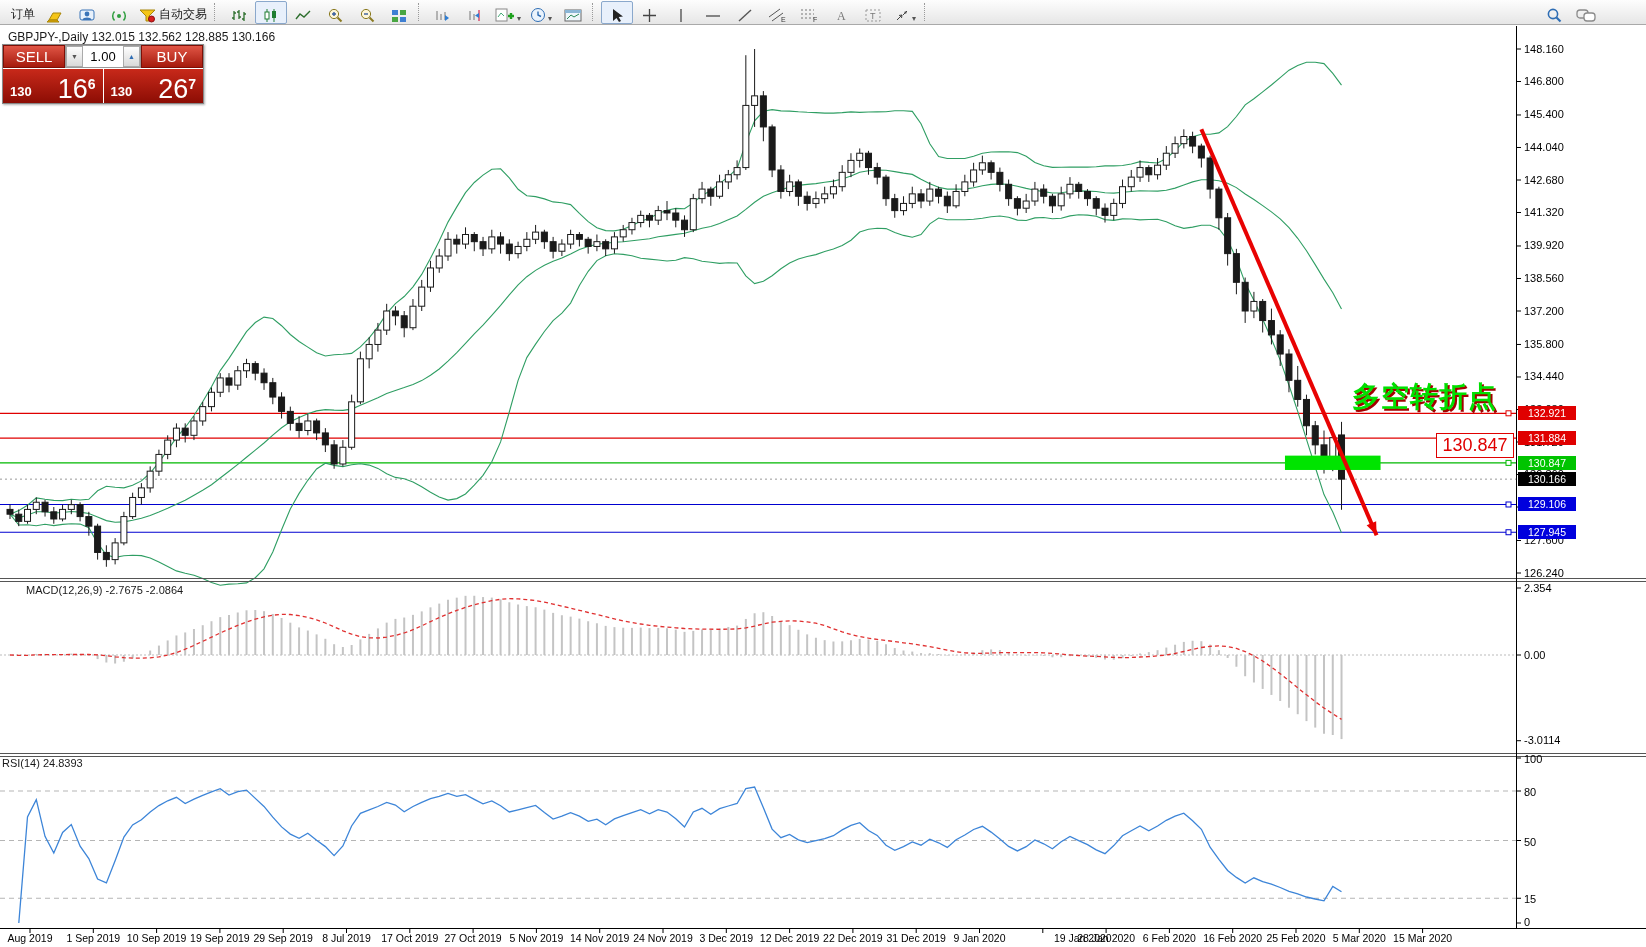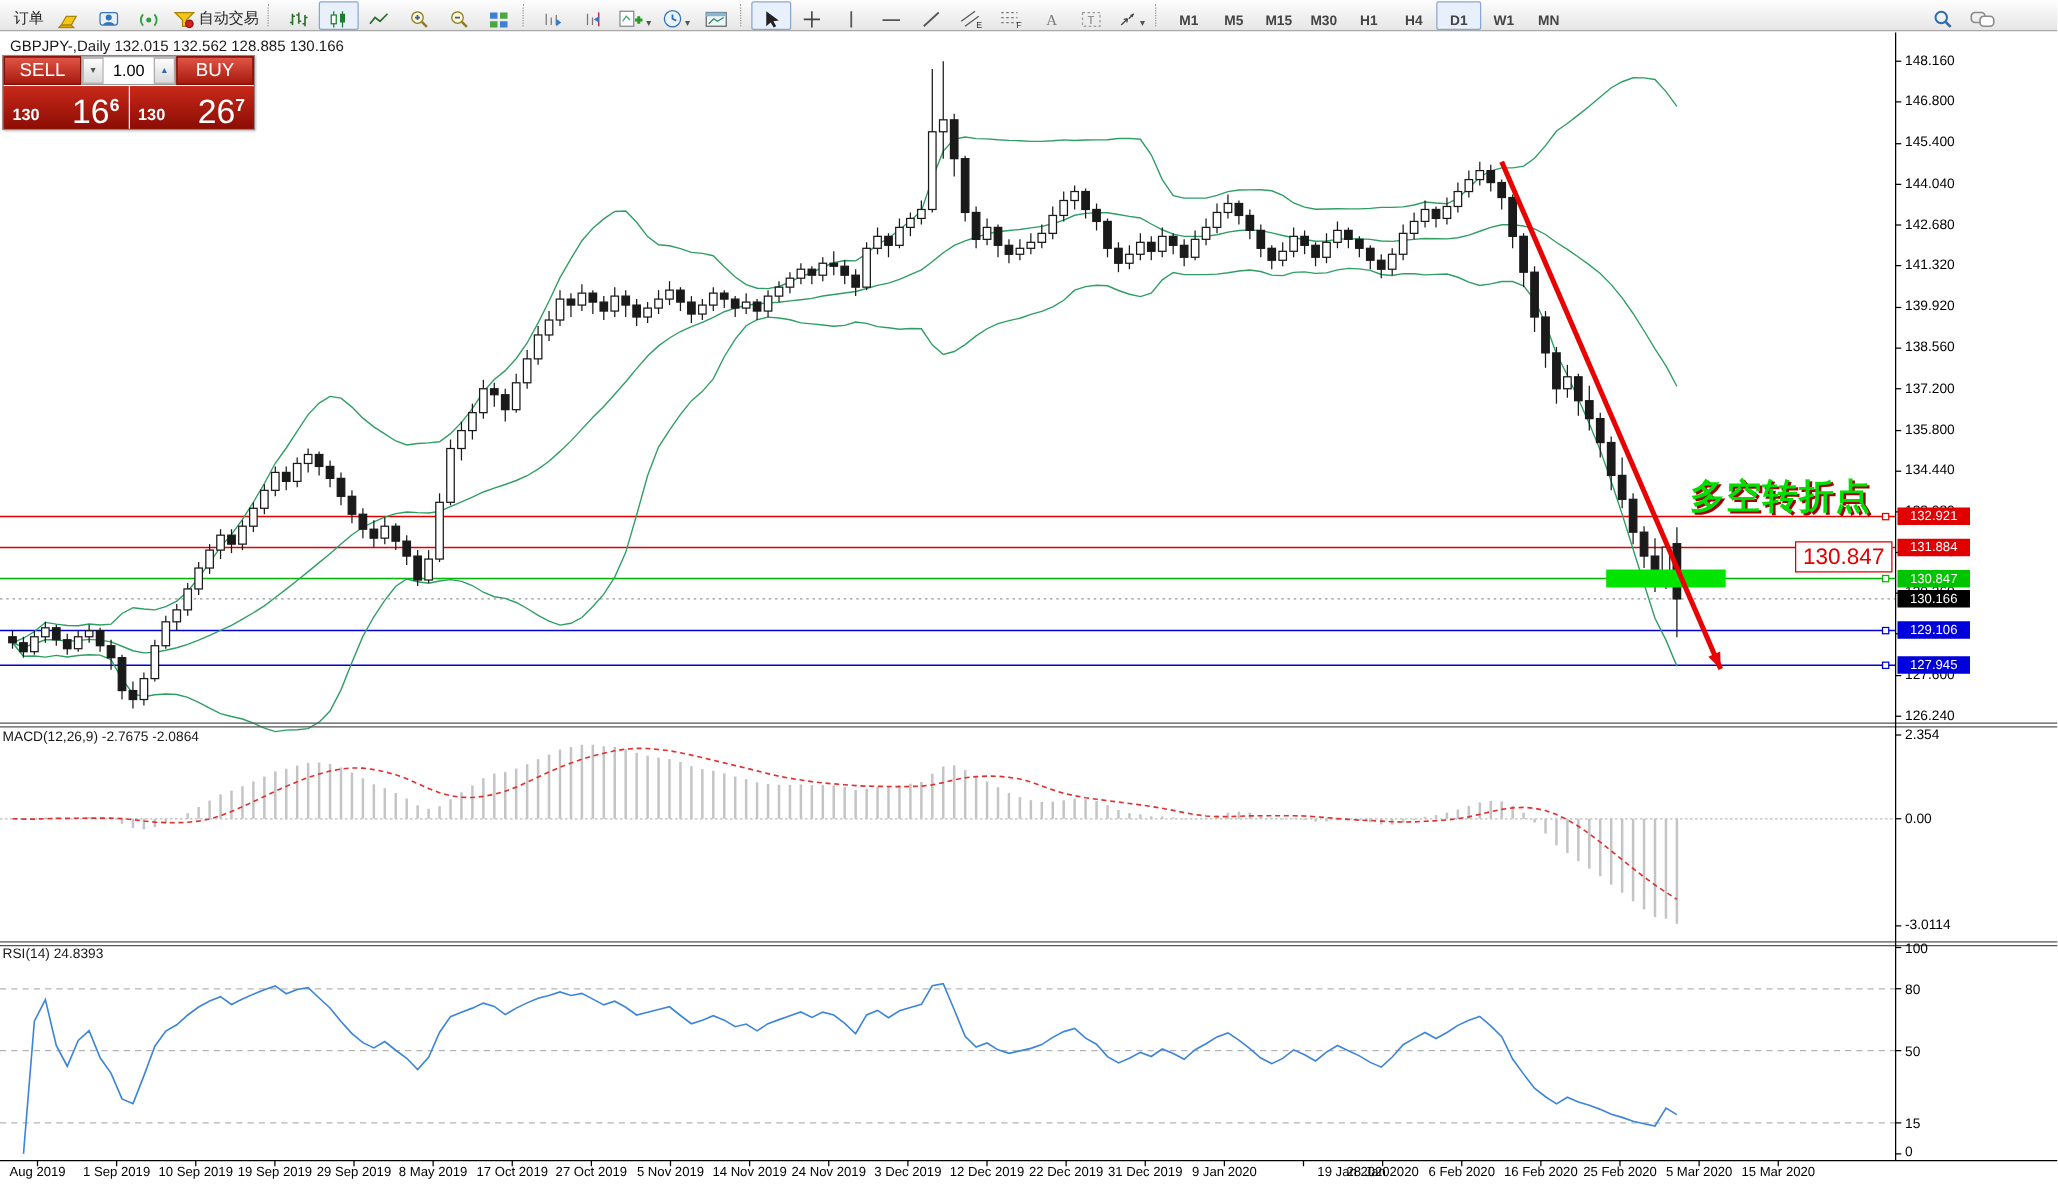--- a/index.html
+++ b/index.html
@@ -18,21 +18,21 @@
   .caret{font-size:8px;color:#555;margin-left:2px;}
   .tb-label{font-size:12px;color:#222;margin-left:3px;}
   
   .axlbl{position:absolute;font-size:11px;color:#000;z-index:5;}
   .tag{position:absolute;left:1518px;width:58px;height:14px;line-height:14px;z-index:6;
     color:#fff;font-size:10.5px;font-weight:normal;text-align:center;}
   .datelbl{position:absolute;font-size:10.5px;color:#000;transform:translateX(-50%);
     top:932px;white-space:nowrap;z-index:5;}
   #chart-title{position:absolute;left:8px;top:30px;font-size:12px;color:#1a1a1a;z-index:6;}
   #macd-label,#rsi-label{position:absolute;left:2px;font-size:11px;color:#1a1a1a;z-index:6;}
-  #macd-label{top:584px;}
+  #macd-label{top:584px;margin-left:24px;}
   #rsi-label{top:757px;}
   #cn-note{position:absolute;left:1352px;top:378px;z-index:7;
     font-size:28px;font-weight:bold;letter-spacing:1px;color:#00e000;
     text-shadow:2px 2px 0 #a40000;white-space:nowrap;}
   #level-callout{position:absolute;left:1436px;top:433px;width:76px;height:23px;z-index:7;
     border:1px solid #e00000;background:#fff;color:#e00000;font-size:18px;
     text-align:center;line-height:23px;}
   
   #trade-panel{position:absolute;left:2px;top:44px;width:200px;z-index:25;
     border:1px solid #888;background:#9d1508;box-shadow:1px 1px 2px rgba(0,0,0,.3);}
@@ -216,31 +216,20 @@
   </div>
   <div class="tbtn">
     <svg class="icon" width="16" height="15" style="position:static">
         <path d="M3 12 L8 7 M8 7 l-3 .5 M8 7 l-.5 3" stroke="#444" fill="none"></path>
         <path d="M13 3 L9 7" stroke="#444"></path>
         <polygon points="13,3 10,4 12,6" fill="#444"></polygon>
       </svg>
     <span class="caret">▾</span>
   </div>
   <div class="tsep"></div>
-  <div id="tf-bar" style="display:flex;align-items:center;">
-      <div class="tbtn tf">M1</div>
-      <div class="tbtn tf">M5</div>
-      <div class="tbtn tf">M15</div>
-      <div class="tbtn tf">M30</div>
-      <div class="tbtn tf">H1</div>
-      <div class="tbtn tf">H4</div>
-      <div class="tbtn tf pressed">D1</div>
-      <div class="tbtn tf">W1</div>
-      <div class="tbtn tf">MN</div>
-    </div>
   <div style="flex:1"></div>
   <div class="tbtn">
     <svg class="icon" width="17" height="16" style="position:static">
         <circle cx="7" cy="7" r="4.6" fill="none" stroke="#2e6db4" stroke-width="1.6"></circle>
         <line x1="10.5" y1="10.5" x2="14.5" y2="14.5" stroke="#2e6db4" stroke-width="2.2"></line>
       </svg>
   </div>
   <div class="tbtn" style="margin-right:40px;">
     <svg class="icon" width="20" height="16" style="position:static">
         <rect x="1" y="3" width="11" height="8" rx="3" fill="none" stroke="#8a8a8a" stroke-width="1.3"></rect>
@@ -855,21 +844,21 @@
     <div class="tag" style="top: 431.08px; background: rgb(224, 0, 0);">131.884</div>
     <div class="tag" style="top: 455.869px; background: rgb(0, 196, 0);">130.847</div>
     <div class="tag" style="top: 472.149px; background: rgb(0, 0, 0);">130.166</div>
     <div class="tag" style="top: 497.488px; background: rgb(0, 0, 221);">129.106</div>
     <div class="tag" style="top: 525.242px; background: rgb(0, 0, 221);">127.945</div>
     <div class="datelbl" style="left: 30px;">Aug 2019</div>
     <div class="datelbl" style="left: 93.3px;">1 Sep 2019</div>
     <div class="datelbl" style="left: 156.6px;">10 Sep 2019</div>
     <div class="datelbl" style="left: 219.9px;">19 Sep 2019</div>
     <div class="datelbl" style="left: 283.2px;">29 Sep 2019</div>
-    <div class="datelbl" style="left: 346.5px;">8 May 2019</div>
+    <div class="datelbl" style="left: 346.5px;">8 Jul 2019</div>
     <div class="datelbl" style="left: 409.8px;">17 Oct 2019</div>
     <div class="datelbl" style="left: 473.1px;">27 Oct 2019</div>
     <div class="datelbl" style="left: 536.4px;">5 Nov 2019</div>
     <div class="datelbl" style="left: 599.7px;">14 Nov 2019</div>
     <div class="datelbl" style="left: 663px;">24 Nov 2019</div>
     <div class="datelbl" style="left: 726.3px;">3 Dec 2019</div>
     <div class="datelbl" style="left: 789.6px;">12 Dec 2019</div>
     <div class="datelbl" style="left: 852.9px;">22 Dec 2019</div>
     <div class="datelbl" style="left: 916.2px;">31 Dec 2019</div>
     <div class="datelbl" style="left: 979.5px;">9 Jan 2020</div>

